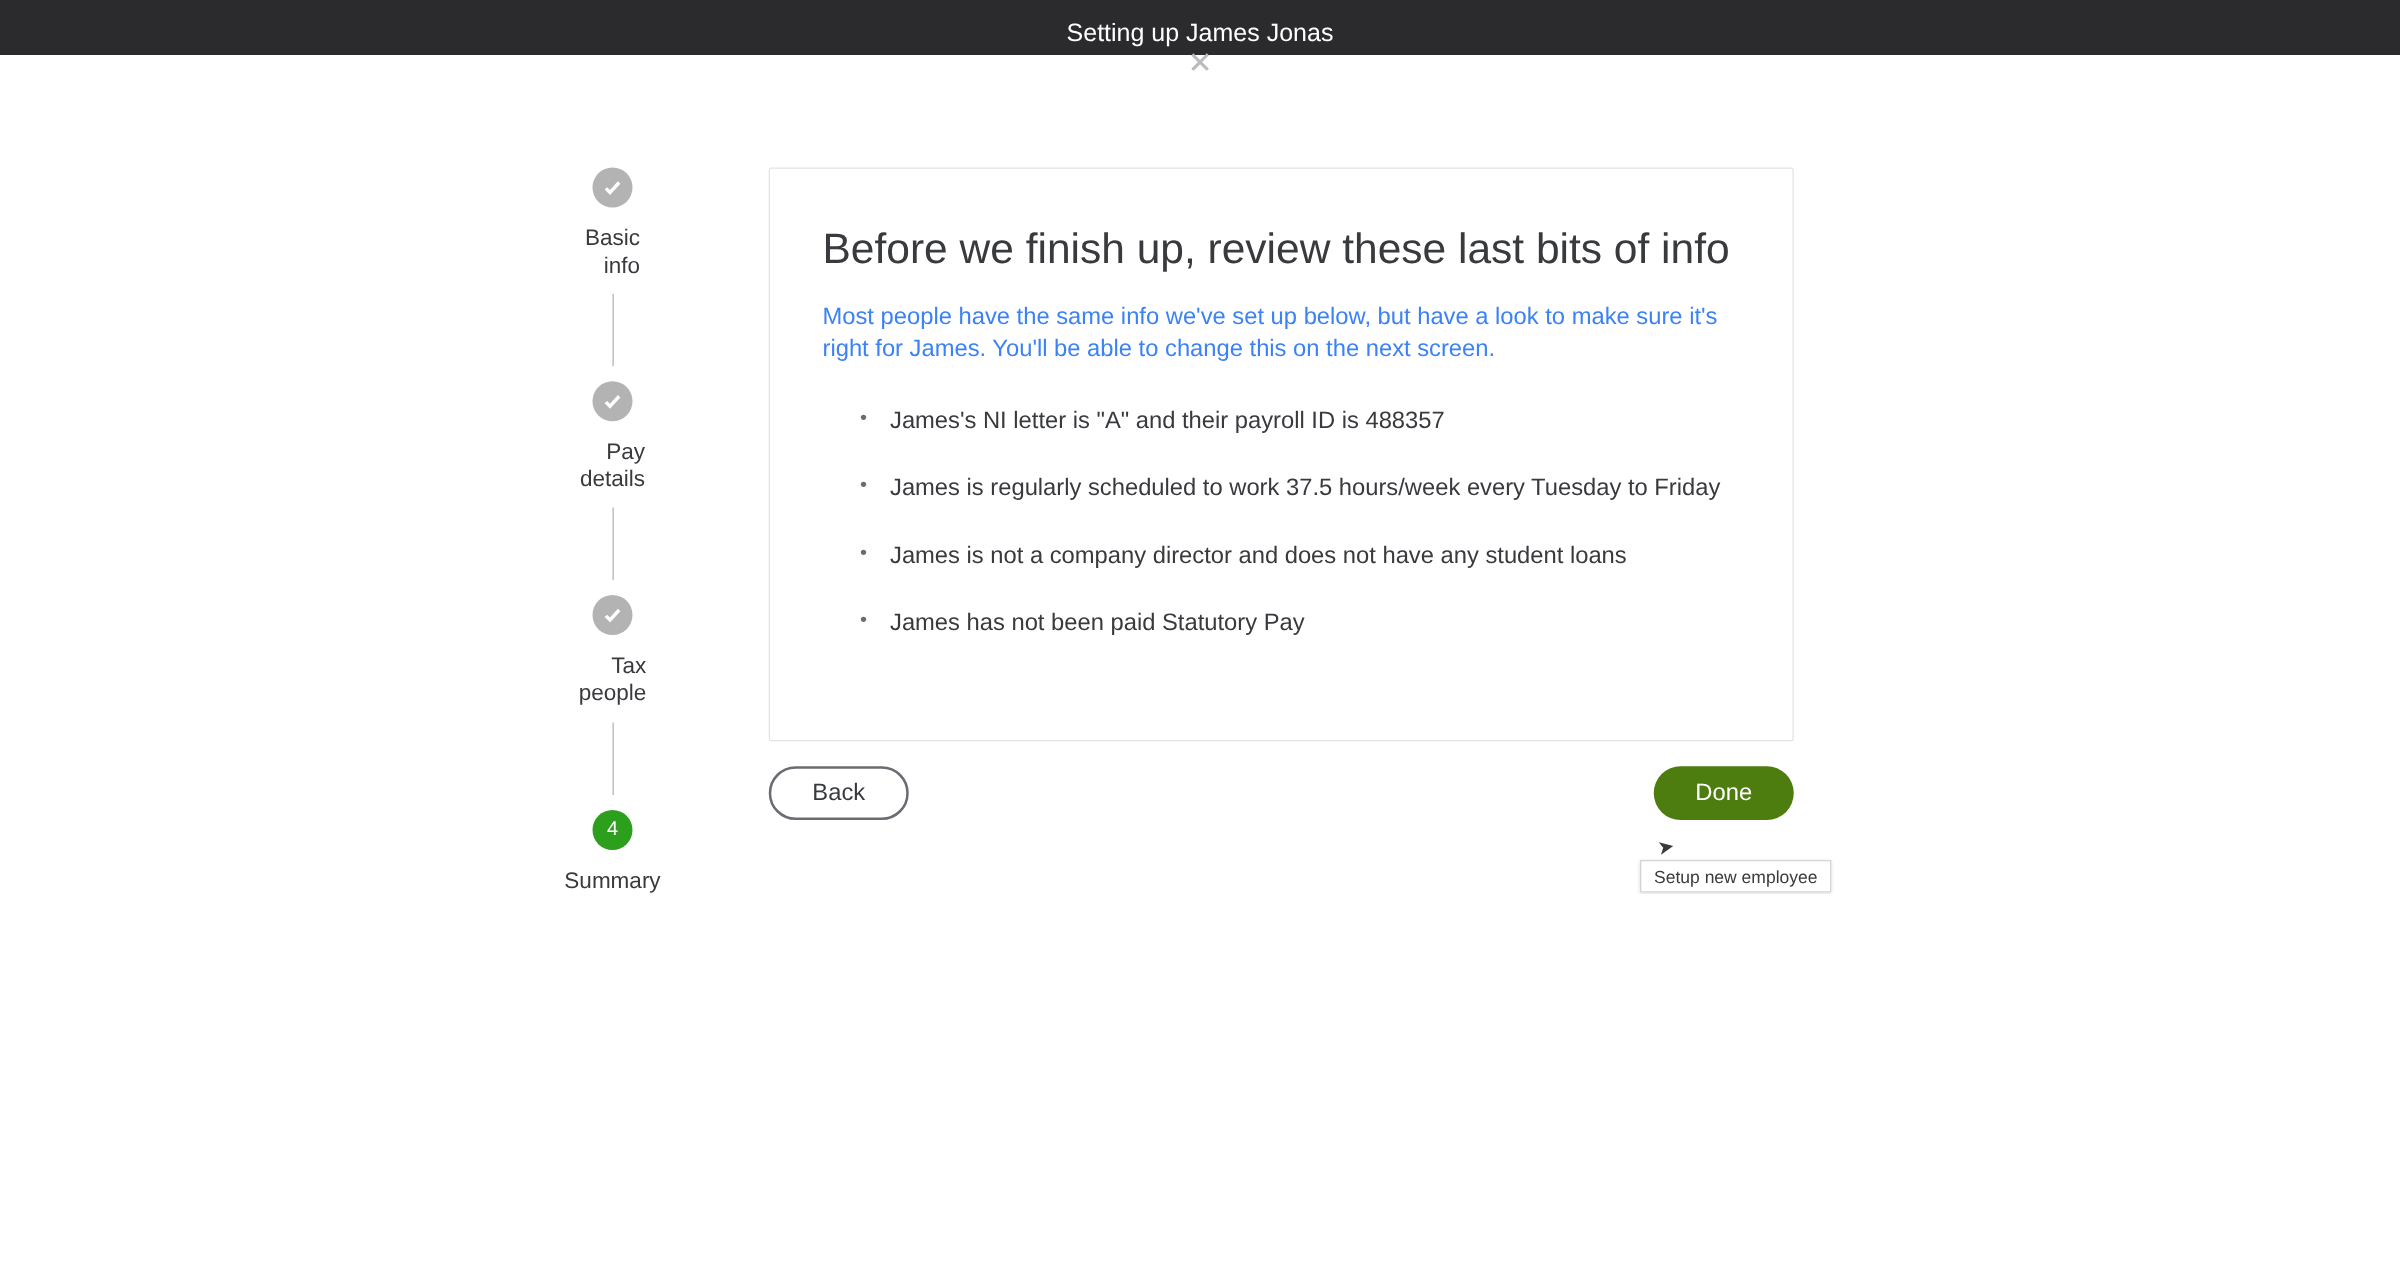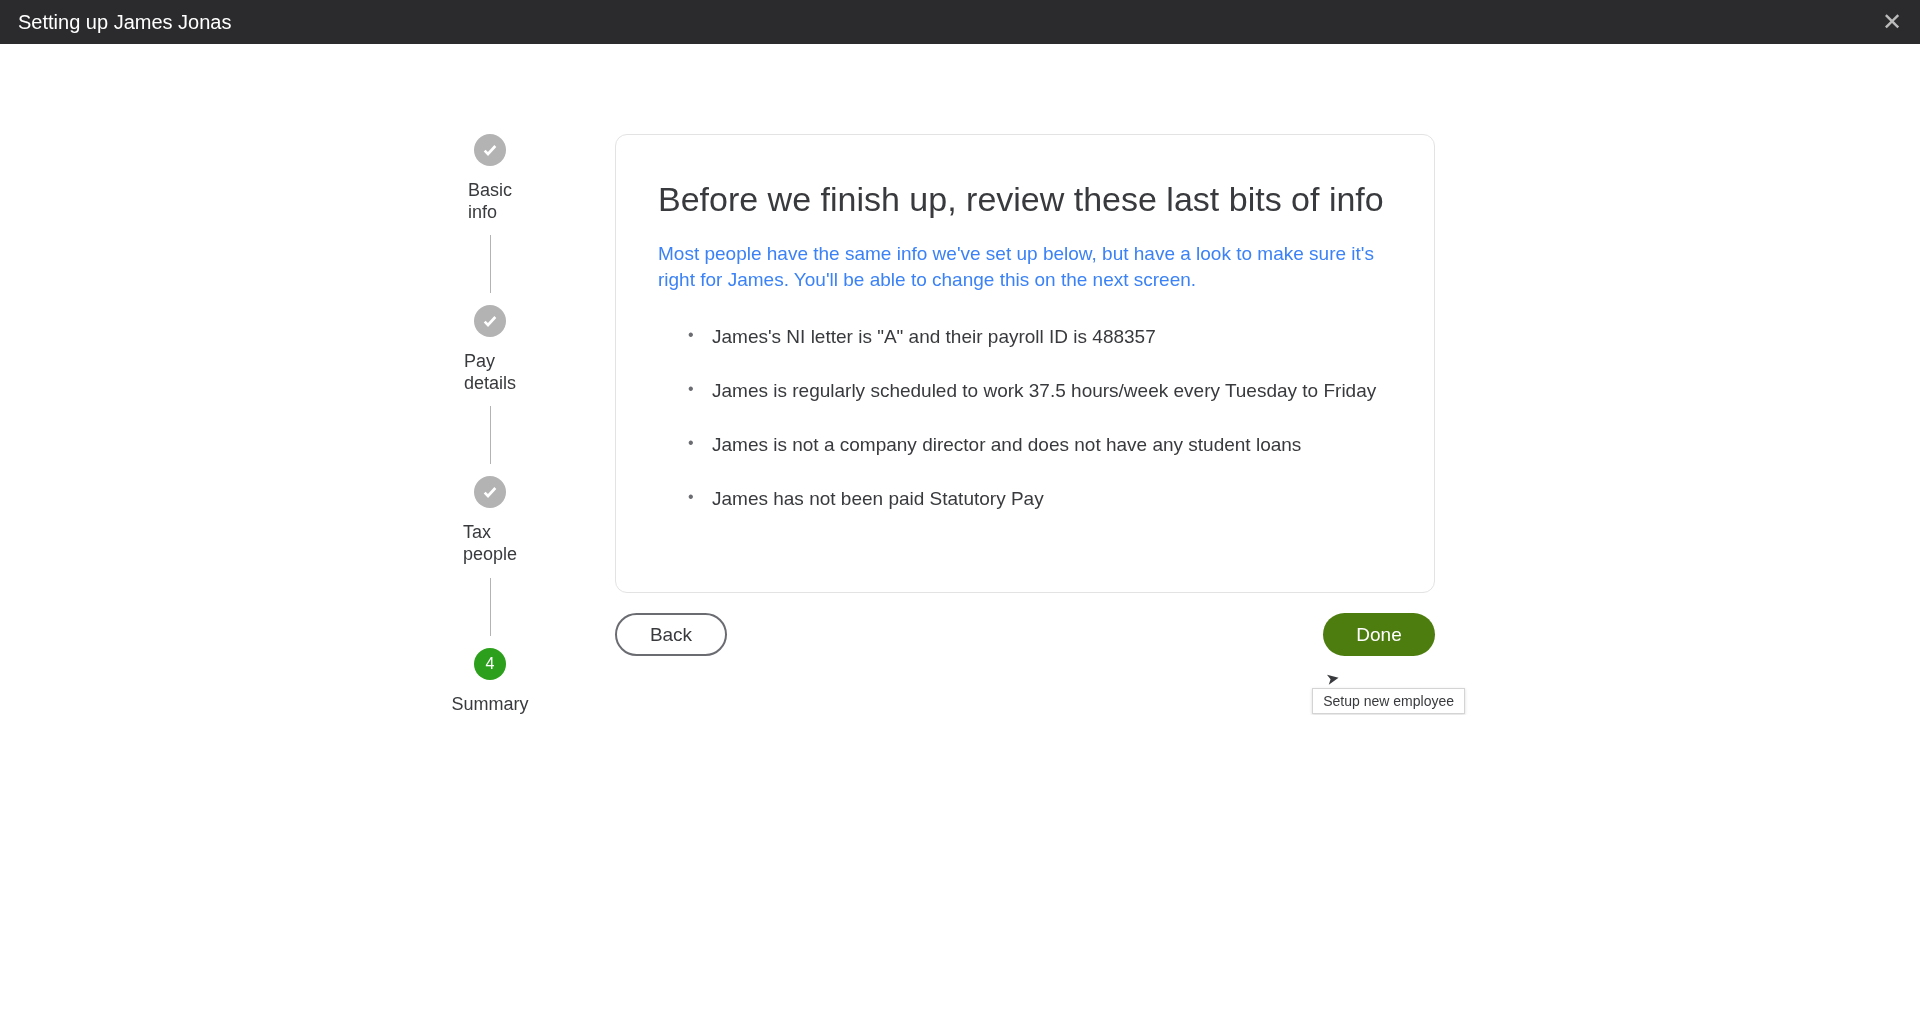--- a/index.html
+++ b/index.html
@@ -11,21 +11,22 @@
       font-family: -apple-system, BlinkMacSystemFont, "Segoe UI", Helvetica, Arial, sans-serif;
       background: #fff;
       color: #393a3d;
     }
     .header {
       background: #2b2b2d;
       height: 44px;
       display: flex;
       align-items: center;
       justify-content: space-between;
-      padding: 0 18px;
+      padding: 16px 18px;
+      flex-direction: column;
     }
     .header-title {
       color: #fff;
       font-size: 20px;
       font-weight: 500;
     }
     .close-x {
       color: #bbb;
       font-size: 24px;
       cursor: pointer;
@@ -63,36 +64,36 @@
     }
     .step-circle.done {
       background: #b3b3b3;
     }
     .step-circle.active {
       background: #2ca01c;
       color: #fff;
     }
     .step-label {
       margin-top: 14px;
-      text-align: left;
+      text-align: right;
       font-size: 18px;
       color: #393a3d;
       line-height: 1.2;
       white-space: pre-line;
     }
     .step-line {
       width: 1px;
       height: 58px;
       background: #b3b3b3;
       margin: 12px 0;
     }
     .card {
       background: #fff;
       border: 1px solid #e3e3e3;
-      border-radius: 12px;
+      border-radius: 2px;
       width: 820px;
       padding: 45px 42px 50px 42px;
       position: relative;
     }
     .card h1 {
       font-size: 34px;
       font-weight: 500;
       color: #393a3d;
       margin-bottom: 22px;
     }

